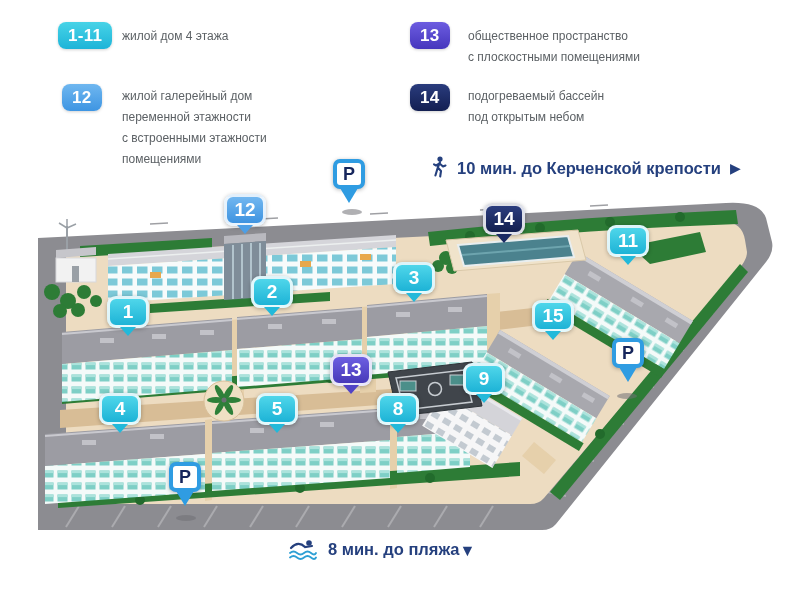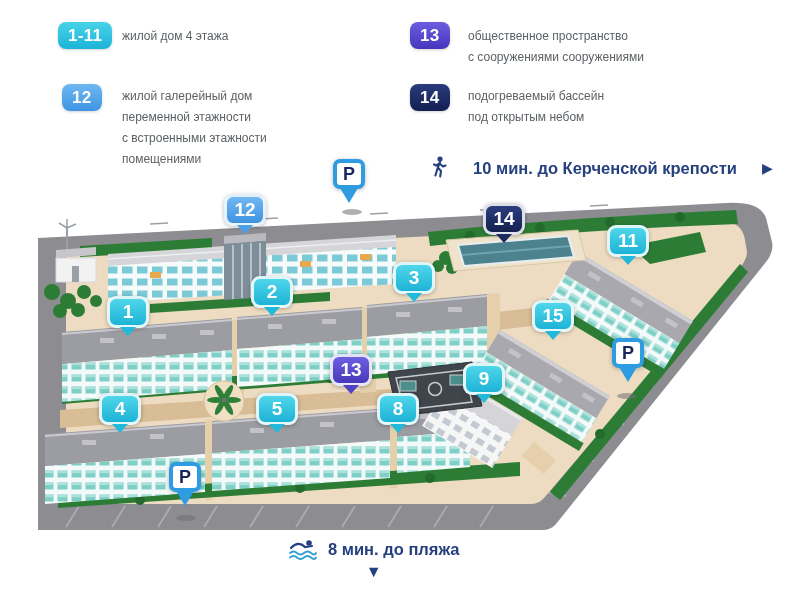--- a/index.html
+++ b/index.html
@@ -9,23 +9,23 @@
   .badge{position:absolute;color:#fff;font-weight:800;font-size:17px;line-height:1;
          padding:5px 10px;border-radius:8px;letter-spacing:.3px;text-align:center;
          box-shadow:0 1px 3px rgba(0,0,0,.18);}
   .b-cyan{background:linear-gradient(180deg,#47d3e7,#1db4d8);}
   .b-blue{background:linear-gradient(180deg,#6fb7f0,#3e95e2);}
   .b-purple{background:linear-gradient(180deg,#6c5ce0,#4636bd);}
   .b-navy{background:linear-gradient(180deg,#2a3c7d,#131f52);}
   .ltext{position:absolute;color:#5c6165;font-size:12px;line-height:21px;font-weight:500;
          white-space:pre-line;}
   
-  .walk{position:absolute;left:430px;top:156px;display:flex;align-items:center;gap:25px;
+  .walk{position:absolute;left:430px;top:156px;display:flex;align-items:center;gap:9px;
         color:#25407e;font-weight:700;font-size:16.5px;}
-  .swim{position:absolute;left:288px;top:538px;display:flex;flex-direction:column;
+  .swim{position:absolute;left:288px;top:538px;display:flex;flex-direction:row;
         align-items:center;color:#25407e;font-weight:700;font-size:16.5px;}
   .swim-row{display:flex;align-items:center;gap:10px;}
   .tri{color:#25407e;font-size:14px;line-height:1;}
   .tri-down{font-size:16px;margin-top:4px;}
   
   .pin{position:absolute;transform:translate(-50%,-50%);display:flex;align-items:center;
        justify-content:center;min-width:22px;height:26px;padding:0 7px;border-radius:9px;
        border:3px solid rgba(255,255,255,.85);color:#fff;font-weight:800;font-size:19px;
        box-shadow:0 1px 4px rgba(0,0,0,.28);z-index:6;}
   .pin::after{content:"";position:absolute;top:100%;left:50%;transform:translateX(-50%);
@@ -267,21 +267,21 @@
   <div class="ltext" style="left:122px;top:26px">жилой дом 4 этажа</div>
 
   <div class="badge b-blue" style="left:62px;top:84px">12</div>
   <div class="ltext" style="left:122px;top:86px">жилой галерейный дом
 переменной этажности
 с встроенными этажности
 помещениями</div>
 
   <div class="badge b-purple" style="left:410px;top:22px">13</div>
   <div class="ltext" style="left:468px;top:26px">общественное пространство
-с сооружениями сооружениями</div>
+с плоскостными помещениями</div>
 
   <div class="badge b-navy" style="left:410px;top:84px">14</div>
   <div class="ltext" style="left:468px;top:86px">подогреваемый бассейн
 под открытым небом</div>
 
   <div class="walk">
     <svg width="18" height="24" viewBox="0 0 18 24">
       <circle cx="10" cy="3" r="2.6" fill="#25407e"></circle>
       <path d="M10 6 L7.8 11.5 M7.8 11.5 L5.4 19.5 M7.8 11.5 L11 15 L10.2 20.5 M9.6 7.5 L13 10.5 L15.5 9.5 M9.6 7.5 L6 9.5 L4 8.3" stroke="#25407e" stroke-width="2.1" fill="none" stroke-linecap="round" stroke-linejoin="round"></path>
     </svg>

